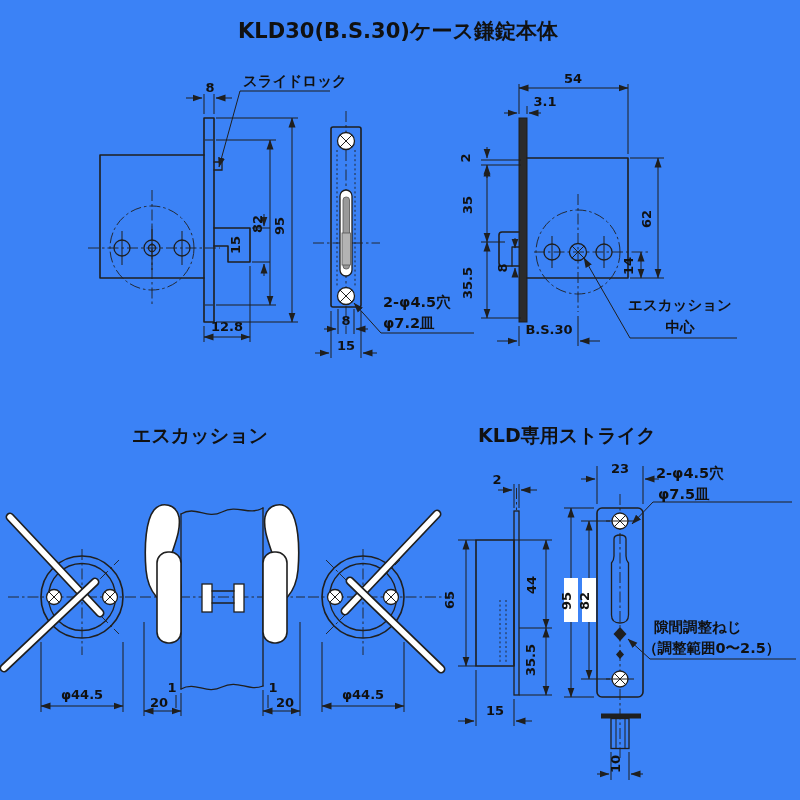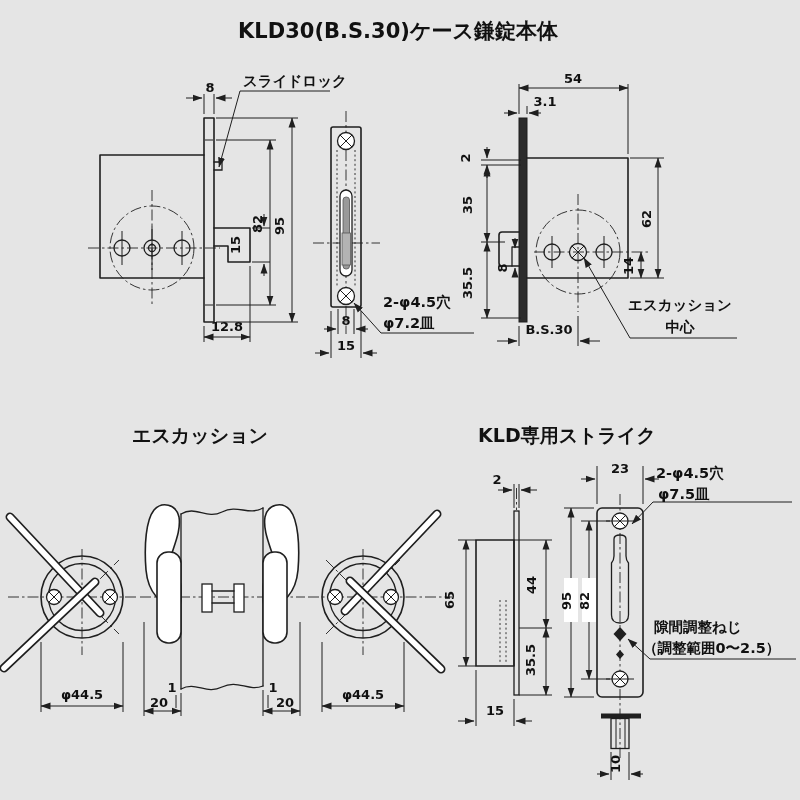--- a/index.html
+++ b/index.html
@@ -1,16 +1,16 @@
 <!DOCTYPE html>
 <html><head>
 <meta charset="utf-8">
 <style>
   html,body{margin:0;padding:0;background:#fff;}
-  .canvas{position:relative;width:800px;height:800px;background:#e5e5e5;overflow:hidden;
+  .canvas{position:relative;width:800px;height:800px;background:#3b82f6;overflow:hidden;
           font-family:"DejaVu Sans",sans-serif;}
   svg{display:block}
   
   .o  {fill:none;stroke:#1f1f1f;stroke-width:1.6;stroke-linecap:round;stroke-linejoin:round}
   .o2 {fill:none;stroke:#1f1f1f;stroke-width:1.3;stroke-linecap:round}
   .d  {fill:none;stroke:#1f1f1f;stroke-width:1;stroke-linecap:butt}
   .cl {fill:none;stroke:#1f1f1f;stroke-width:.9;stroke-dasharray:11 3 2.5 3}
   .hd {fill:none;stroke:#1f1f1f;stroke-width:.9;stroke-dasharray:2 2.6}
   .ar {marker-end:url(#ah)}
   .ar2{marker-start:url(#ah);marker-end:url(#ah)}

